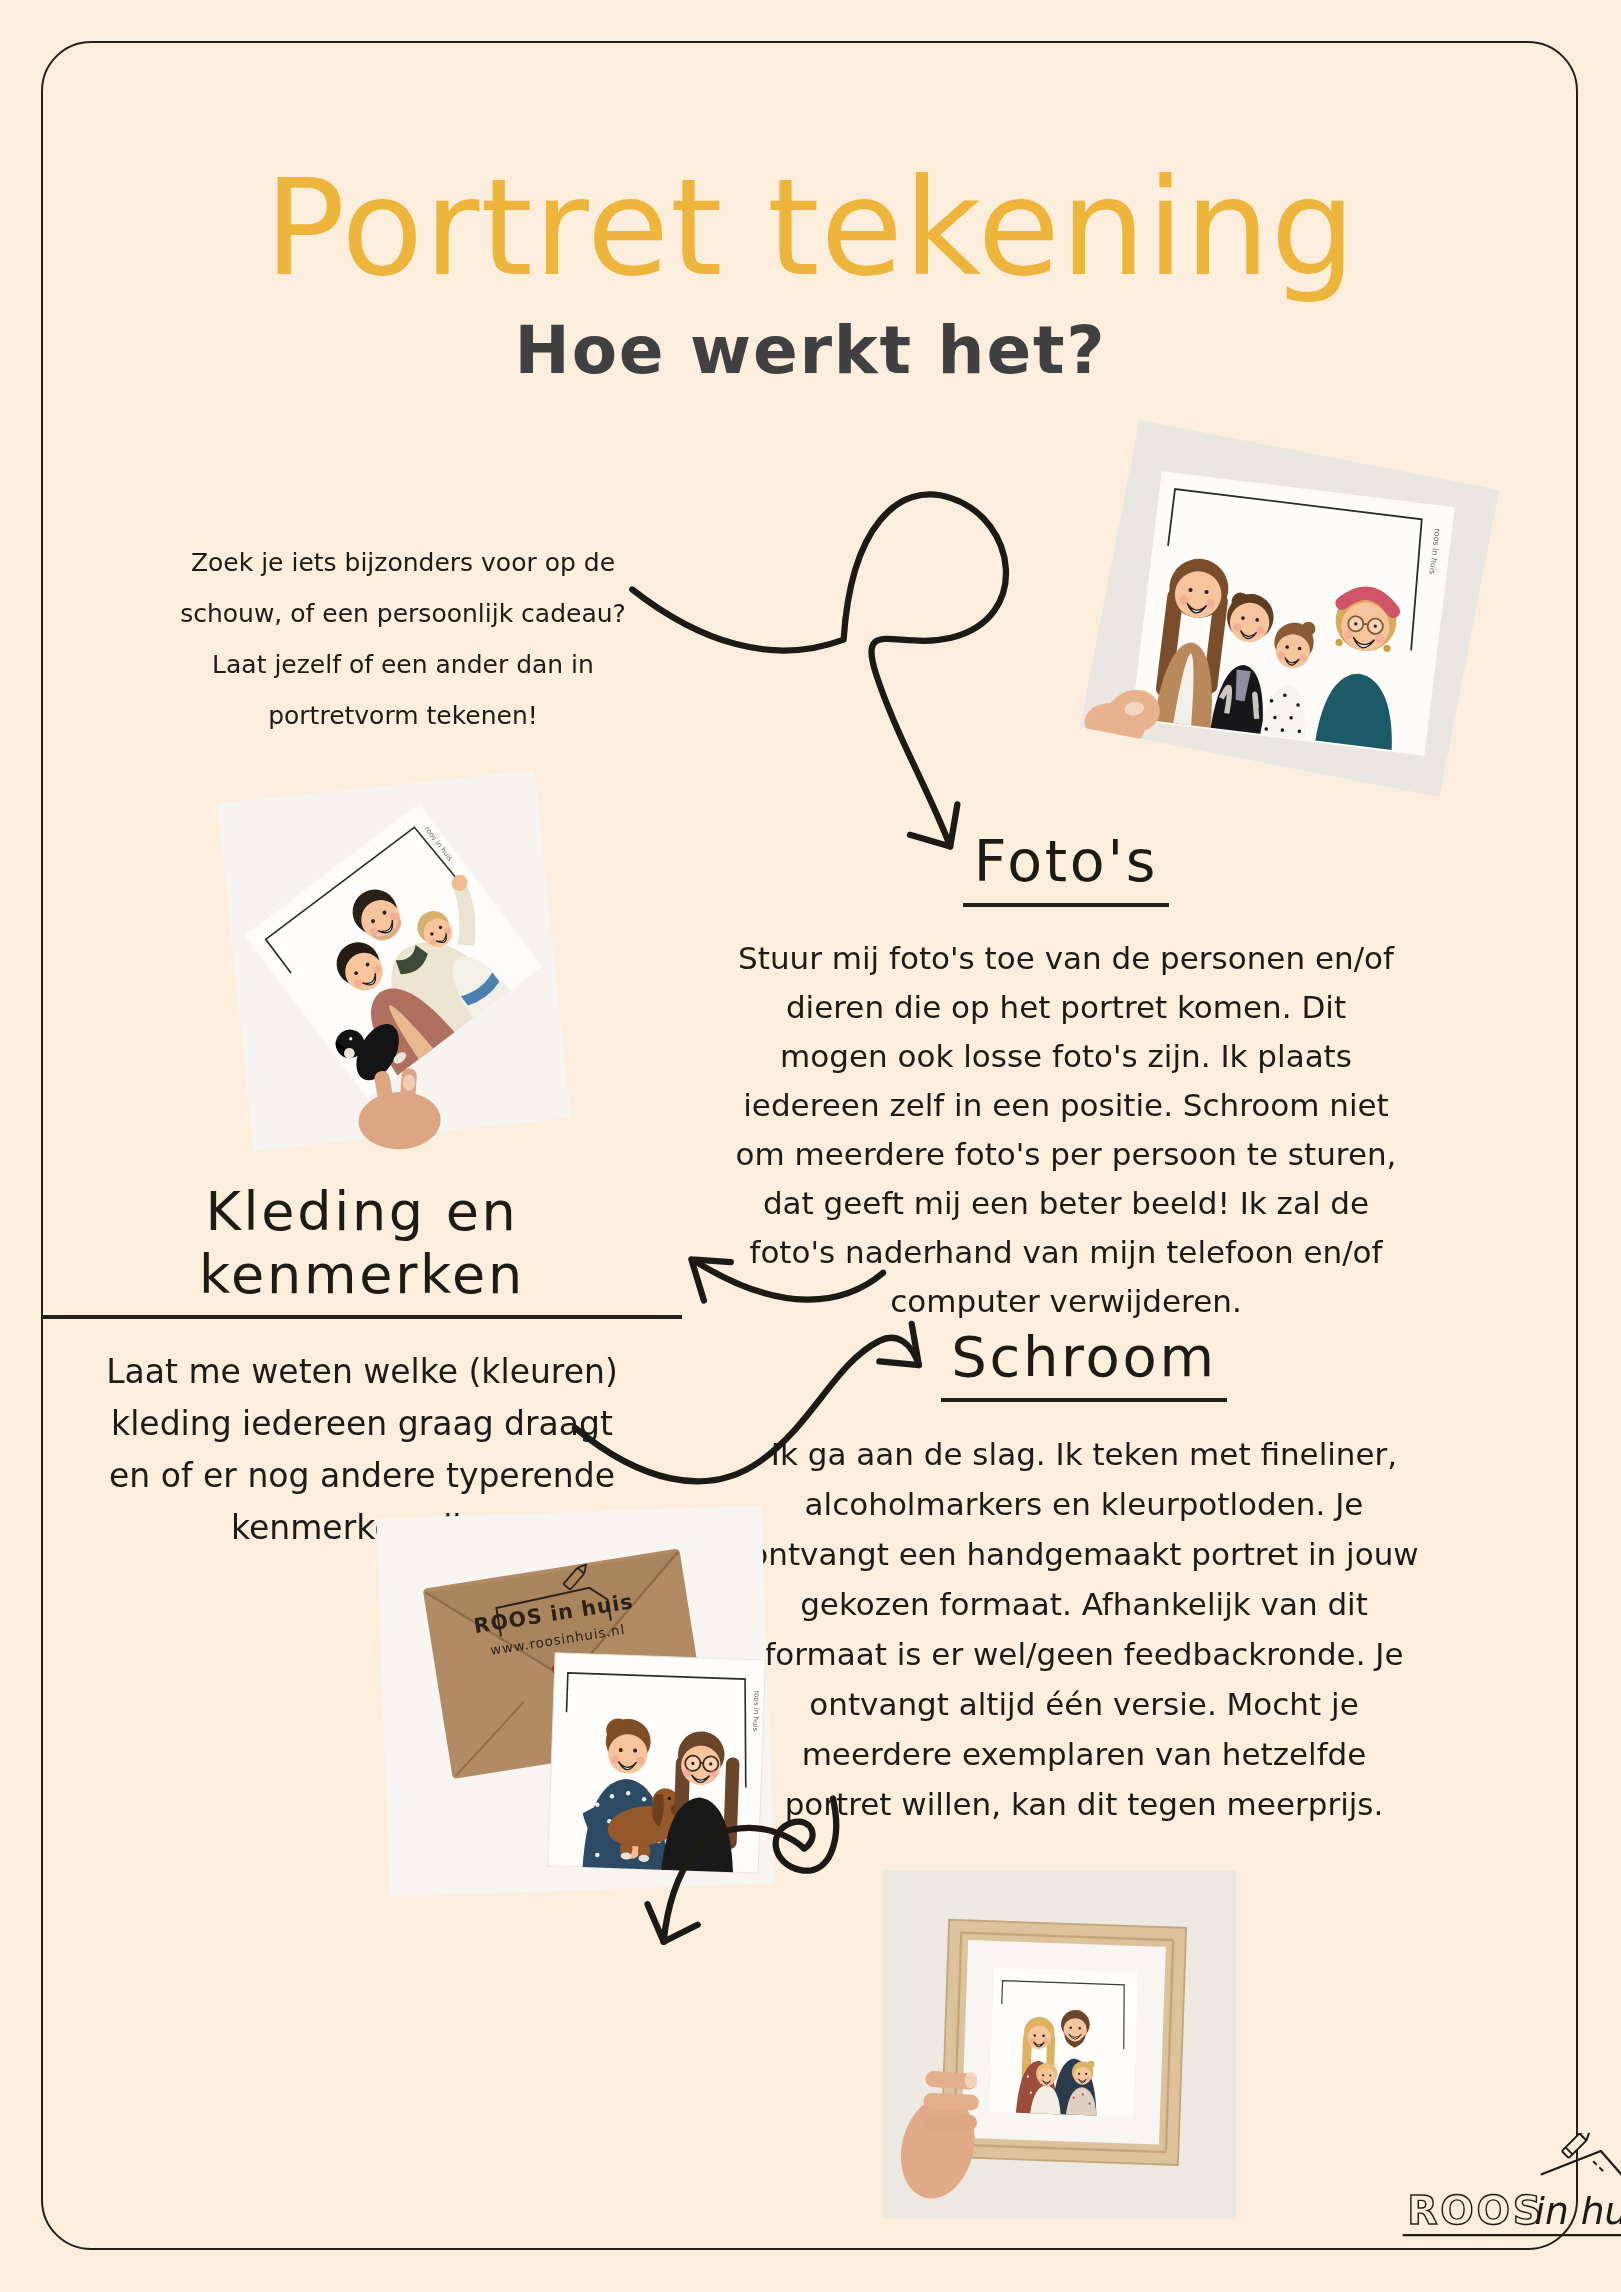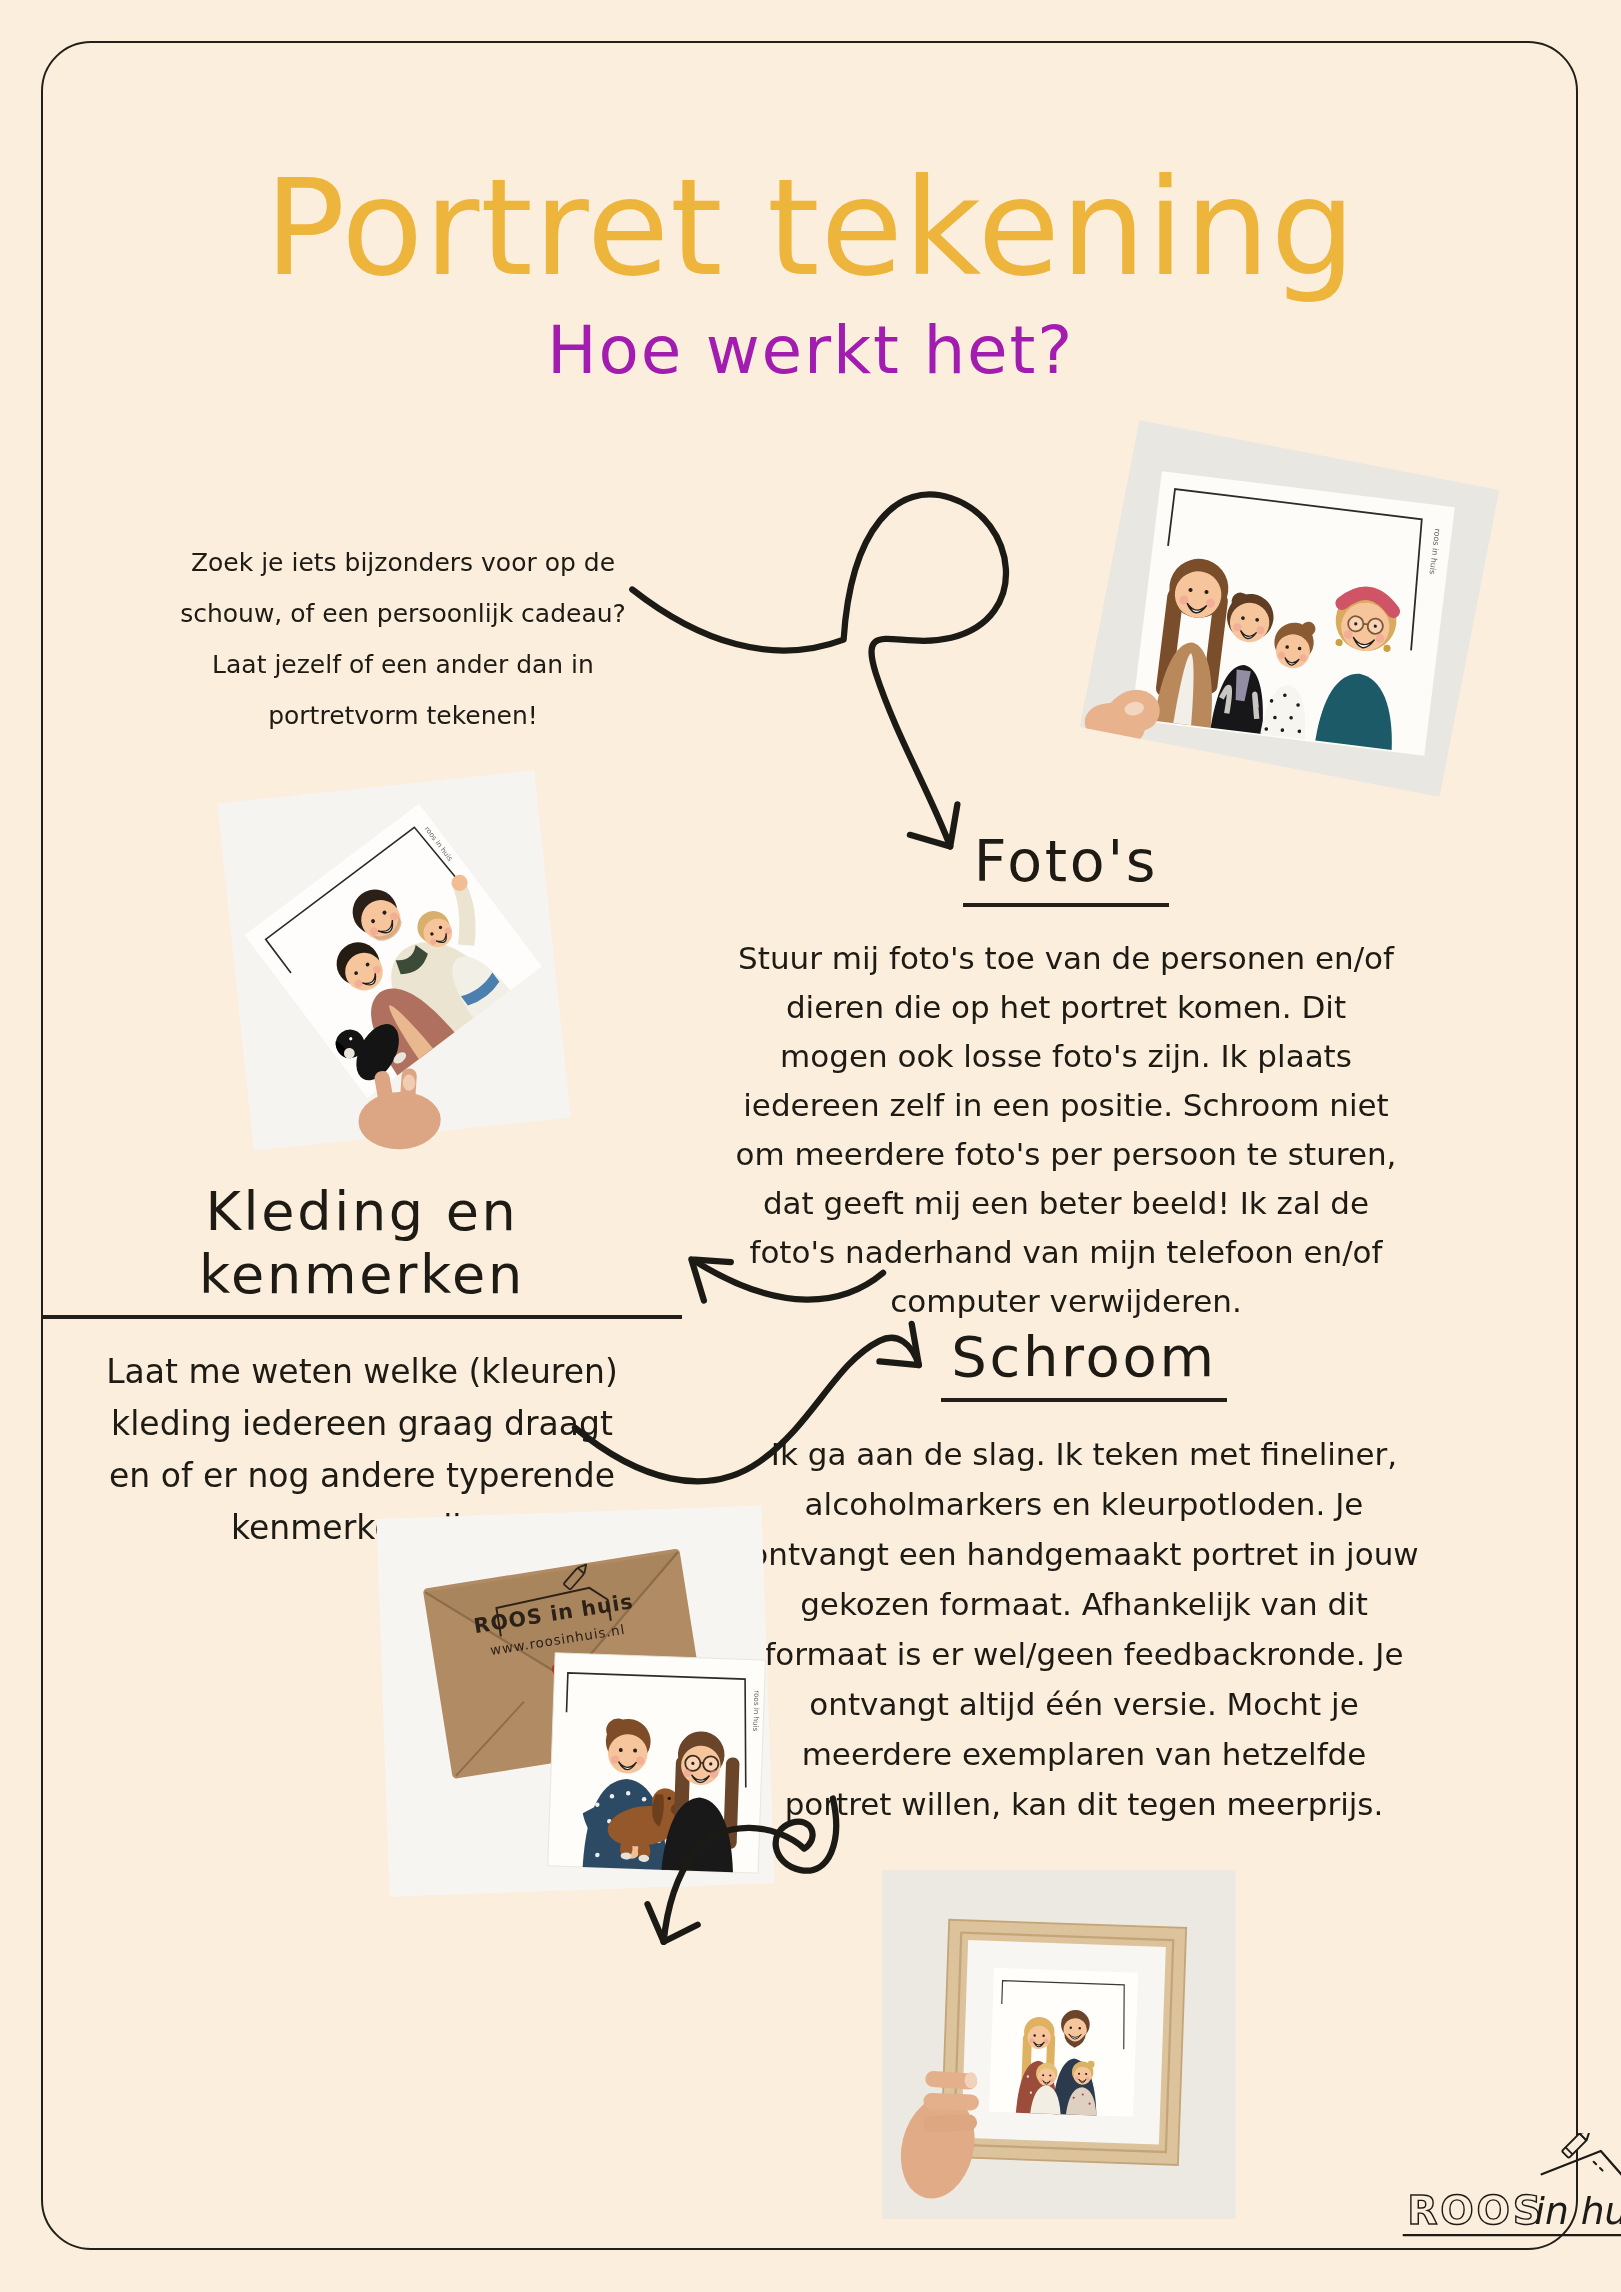--- a/index.html
+++ b/index.html
@@ -3,21 +3,21 @@
 <meta charset="utf-8">
 <style>
   html,body{margin:0;padding:0;background:#fbeedd;}
   .poster{position:relative;width:1621px;height:2293px;background:#fbeedd;overflow:hidden;
           font-family:"DejaVu Sans",sans-serif;color:#1e1b15;}
   .border-line{position:absolute;left:41px;top:41px;width:1533px;height:2205px;
                border:2.7px solid #23201a;border-radius:50px;}
   .title{position:absolute;top:150px;left:0;width:100%;margin:0;text-align:center;
          font-size:134px;font-weight:400;color:#edb53c;letter-spacing:0.9px;}
   .subtitle{position:absolute;top:312px;left:0;width:100%;margin:0;text-align:center;
-            font-size:66px;font-weight:400;letter-spacing:1.8px;color:#a21caf;}
+            font-size:66px;font-weight:700;letter-spacing:1.8px;color:#404040;}
   .txt{white-space:pre-line;text-align:center;margin:0;}
   .intro{position:absolute;left:49px;top:537px;width:708px;font-size:25px;line-height:51px;}
   .sec{position:absolute;text-align:center;}
   .sec h3{margin:0 0 27px;font-weight:400;display:inline-block;
           border-bottom:4.5px solid #23201a;padding:0 10.7px 9px;letter-spacing:2.7px;}
   .sec p{white-space:pre-line;margin:0;}
   .sec-fotos{left:672px;top:828px;width:788px;}
   .sec-fotos h3{font-size:57px;}
   .sec-fotos p{font-size:31px;line-height:49px;}
   .sec-kleding{left:42px;top:1180px;width:640px;}

